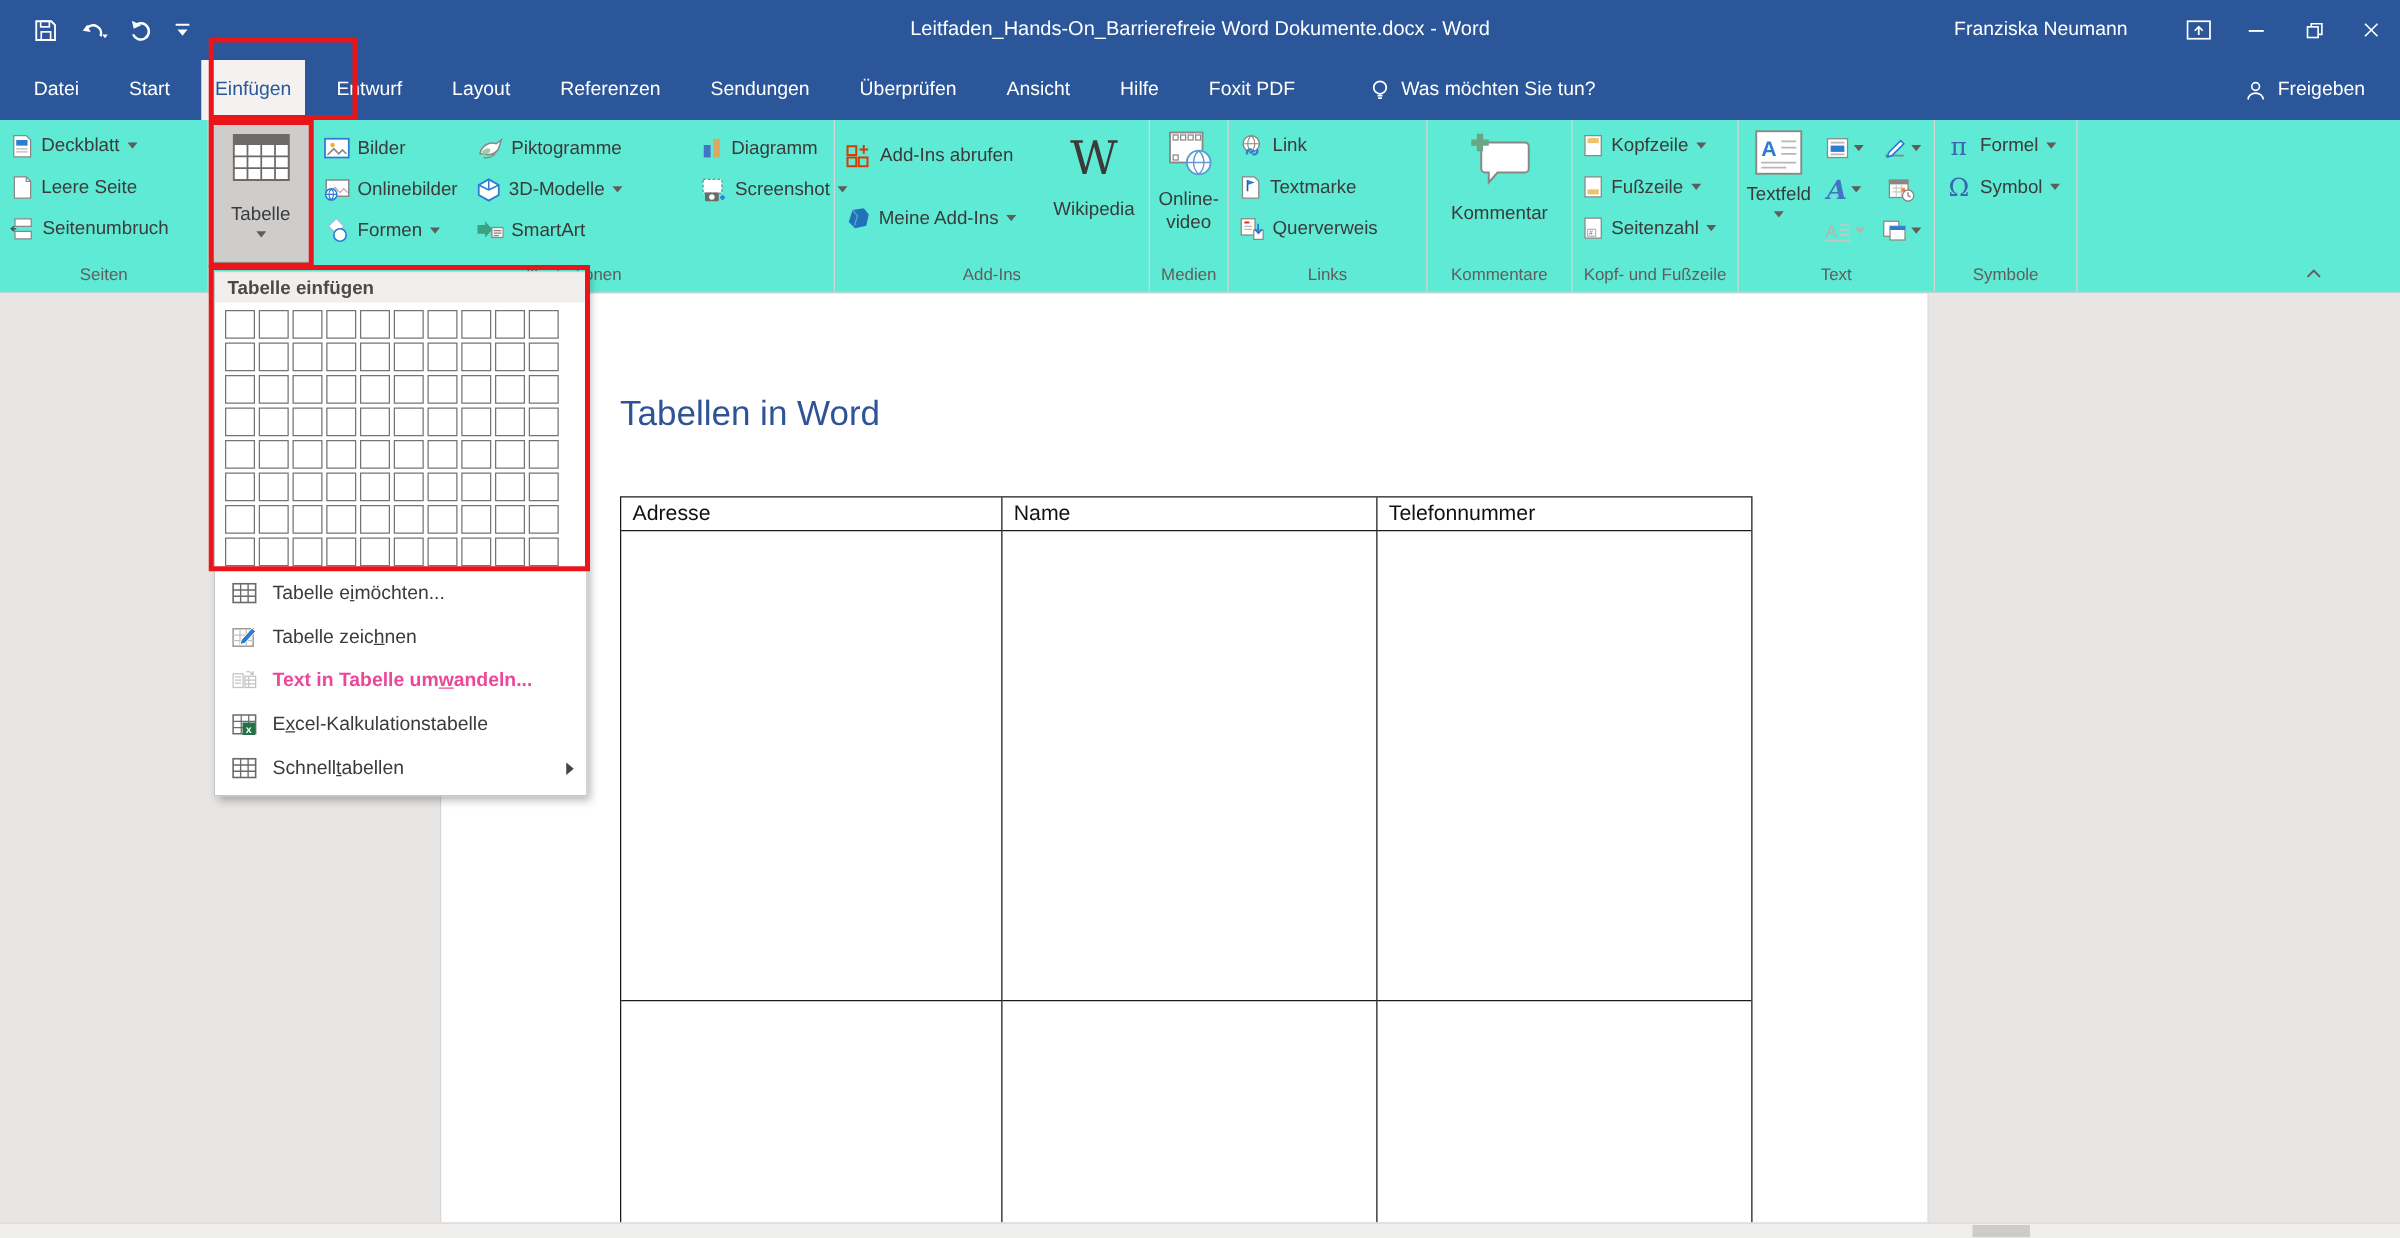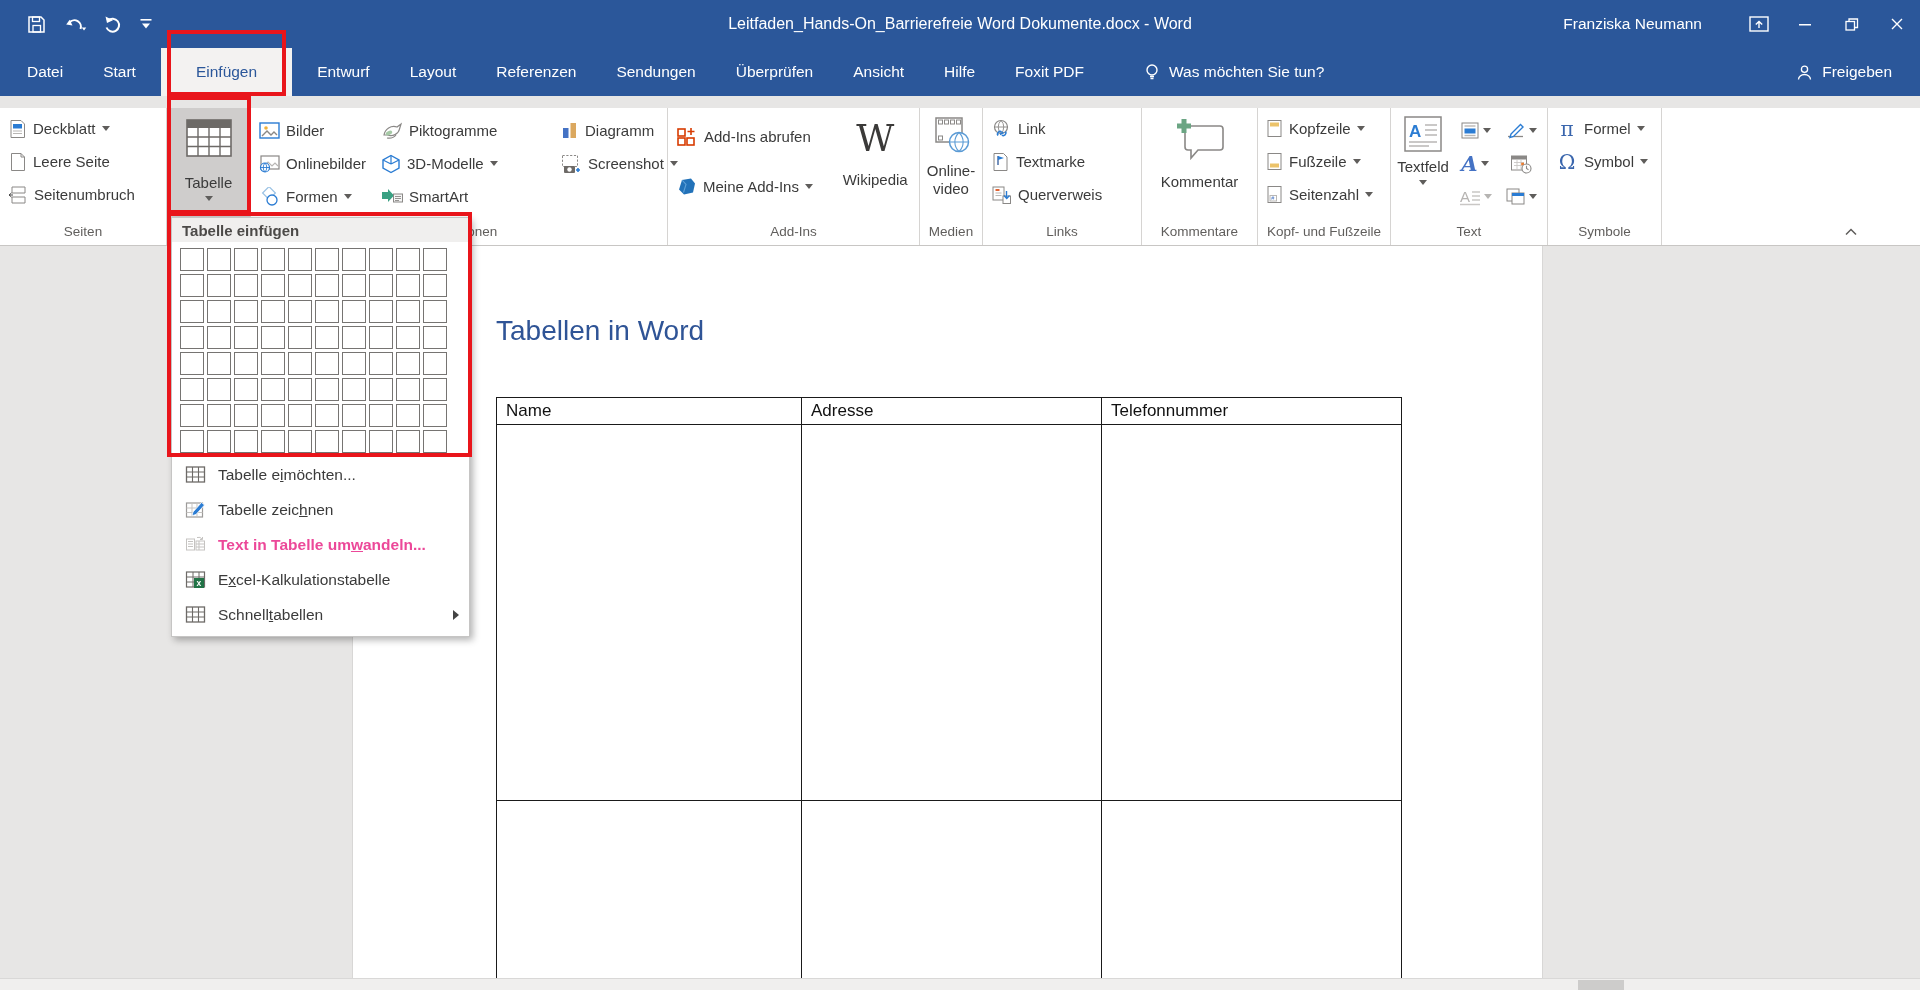--- a/index.html
+++ b/index.html
@@ -15,26 +15,26 @@
   .title-text { position:absolute; left:50%; transform:translateX(-50%); font-size:16px; white-space:nowrap; }
   .tb-right { margin-left:auto; display:flex; align-items:center; }
   .user-name { font-size:15.5px; margin-right:34px; }
   .win-btn { width:46px; height:48px; display:flex; align-items:center; justify-content:center; }
 
   
   .tabrow { position:absolute; top:48px; left:0; width:100%; height:48px; background:#2b579a; color:#fff;
             display:flex; align-items:stretch; z-index:15; }
   .tab { display:flex; align-items:center; padding:0 15px; margin:0 5px; font-size:15.5px; white-space:nowrap; }
   .tab:first-child { margin-left:12px; }
-  .tab.active { background:#f3f2f1; color:#2b579a; padding:0 35px; }
+  .tab.active { background:#f3f2f1; color:#2b579a; padding:0 11px; }
   .tellme { display:flex; align-items:center; gap:9px; margin-left:40px; font-size:15.5px; white-space:nowrap; }
   .share { margin-left:auto; display:flex; align-items:center; gap:9px; margin-right:28px; font-size:15.5px; }
 
   
-  .ribbon { position:absolute; top:108px; left:0; width:100%; height:138px; background:#ffffff;
+  .ribbon { position:absolute; top:96px; left:0; width:100%; height:138px; background:#5eead4;
             border-bottom:1px solid #c8c6c4; display:flex; z-index:5; }
   .rgroup { position:relative; border-right:1px solid #d6d4d2; display:flex; flex-direction:column; flex:none; }
   .rgroup-content { flex:1; display:flex; padding:2px 3px 0 3px; }
   .rgroup-label { height:24px; text-align:center; font-size:13.5px; color:#605e5c; line-height:22px; white-space:nowrap; }
   .btn-stack { display:flex; flex-direction:column; padding-top:4px; }
   .sbtn { display:flex; align-items:center; height:33px; padding:0 5px; font-size:15px; color:#3b3b3b; white-space:nowrap; }
   .sbtn .ic { margin-right:6px; display:flex; flex:none; }
   .dd { width:0; height:0; border-left:4px solid transparent; border-right:4px solid transparent;
         border-top:5px solid #5f5d5b; margin-left:6px; flex:none; }
   .bigbtn { display:flex; flex-direction:column; align-items:center; padding-top:5px; font-size:15px; color:#3b3b3b; }
@@ -560,22 +560,22 @@
         </svg>
       </span>
     </div>
   </div>
 
   <div class="docarea">
     <div class="page">
       <div class="doc-heading">Tabellen in Word</div>
       <div class="doc-table">
         <div class="trow">
+          <div class="tcell thead-cell">Adresse</div>
           <div class="tcell thead-cell">Name</div>
-          <div class="tcell thead-cell">Adresse</div>
           <div class="tcell thead-cell">Telefonnummer</div>
         </div>
         <div class="trow tbody1">
           <div class="tcell"></div>
           <div class="tcell"></div>
           <div class="tcell"></div>
         </div>
         <div class="trow tbody2">
           <div class="tcell"></div>
           <div class="tcell"></div>

